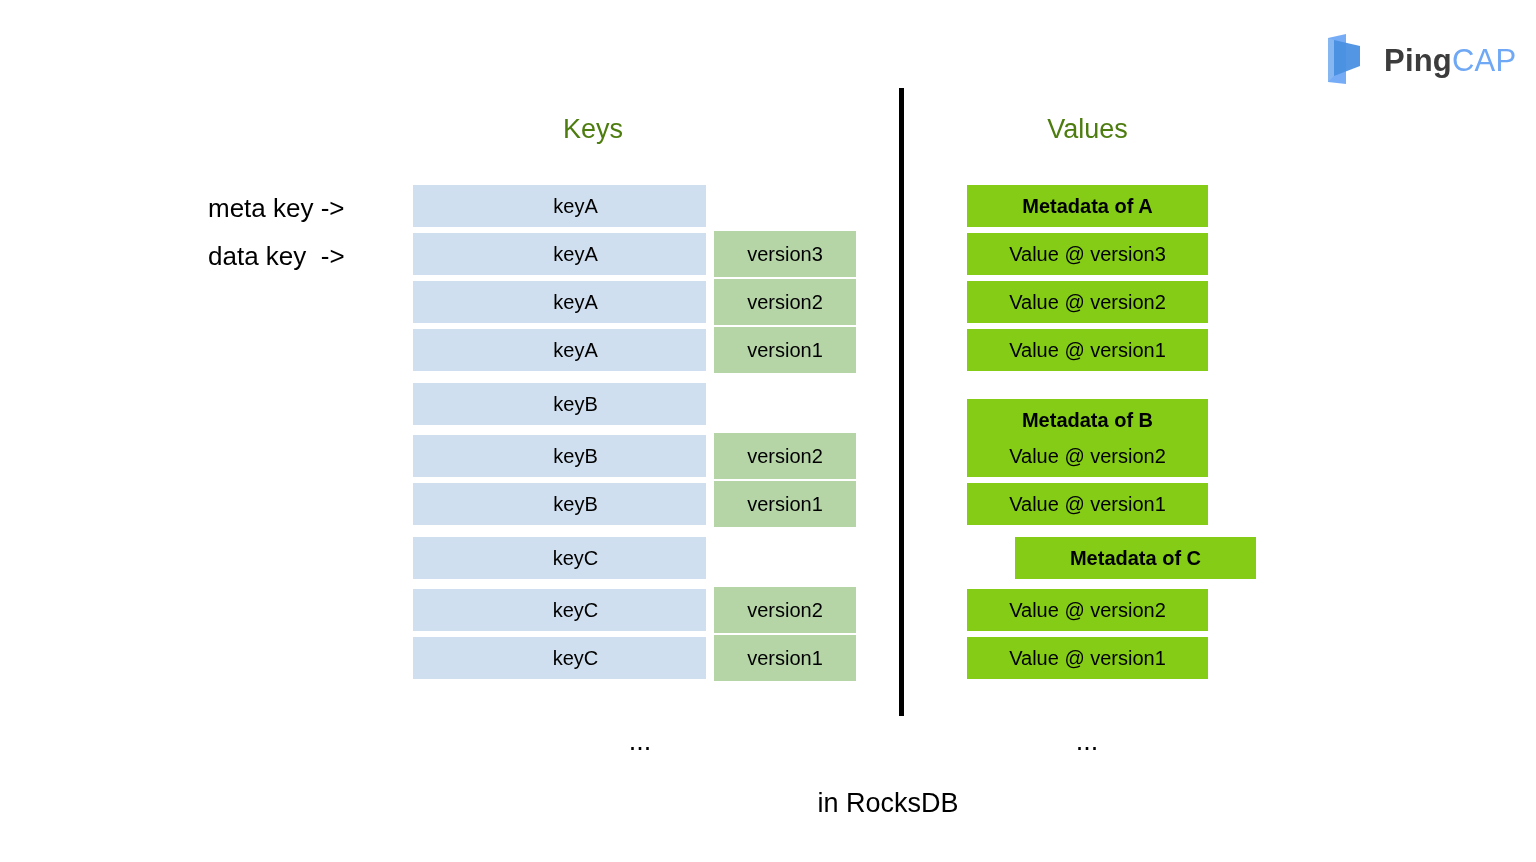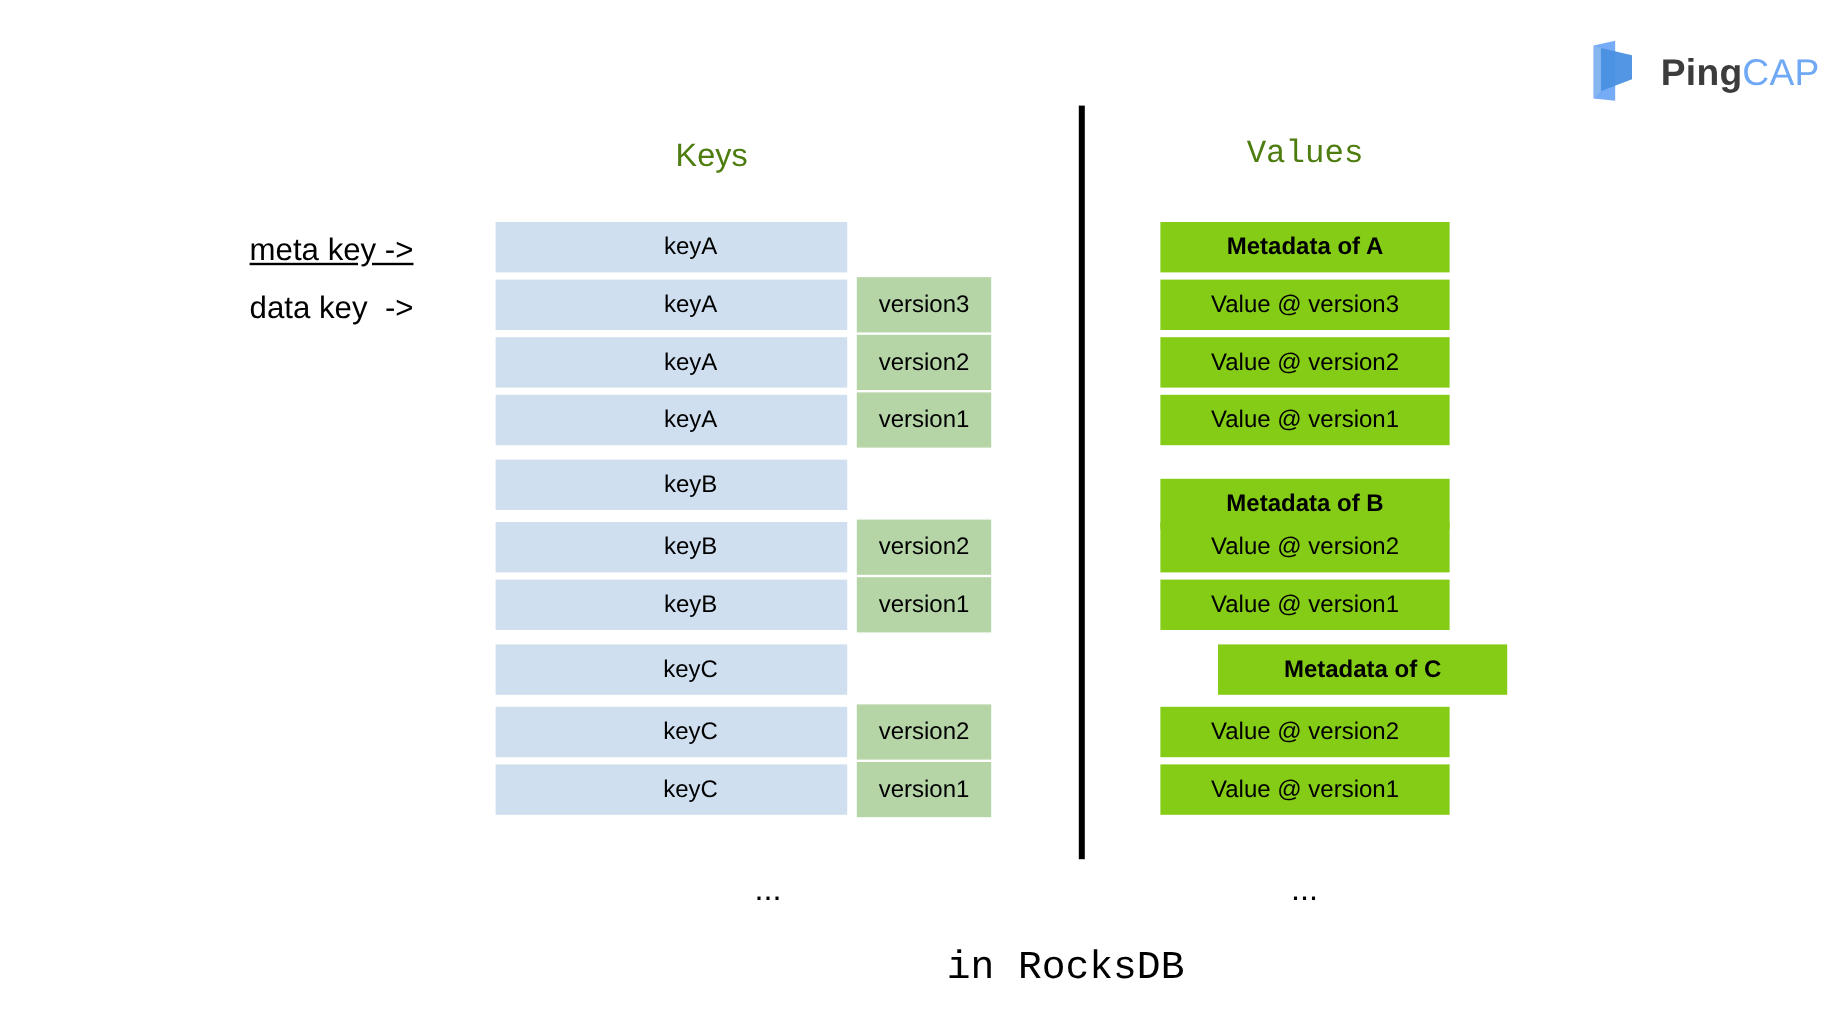--- a/index.html
+++ b/index.html
@@ -46,42 +46,42 @@
   
   .col-header {
     position: absolute;
     font-size: 27px;
     line-height: 1;
     text-align: center;
     color: #4d7c0f;
     white-space: nowrap;
   }
   #header-keys   { left: 413px; top: 116px; width: 360px; }
-  #header-values { left: 967px; top: 116px; width: 241px; font-family: Liberation Mono, monospace; }
+  #header-values { left: 967px; top: 116px; width: 241px; }
 
   
   .divider {
     position: absolute;
     left: 899px;
     top: 88px;
     width: 5px;
     height: 628px;
     background: #000000;
   }
 
   
   .side-label {
     position: absolute;
     left: 208px;
     font-size: 26px;
     line-height: 1;
     white-space: pre;
     color: #000;
   }
-  #label-meta-key { top: 195px; text-decoration: underline; }
+  #label-meta-key { top: 195px; }
   #label-data-key { top: 243px; }
 
   
   .cell {
     position: absolute;
     display: flex;
     align-items: center;
     justify-content: center;
     font-size: 20px;
     line-height: 1;
@@ -91,21 +91,21 @@
   }
   .key-cell {
     left: 413px;
     width: 293px;
     height: 42px;
     background: #cfdfef;
     padding-left: 32px;
   }
   .ver-cell {
     left: 714px;
-    width: 112px;
+    width: 142px;
     height: 46px;
     background: #b5d5a7;
   }
   .val-cell {
     left: 967px;
     width: 241px;
     height: 42px;
     background: #84cc16;
   }
   .val-cell.meta { font-weight: bold; }
@@ -122,25 +122,24 @@
   #ellipsis-keys   { left: 560px; top: 728px; width: 160px; }
   #ellipsis-values { left: 1007px; top: 728px; width: 160px; }
 
   
   .caption {
     position: absolute;
     left: 668px;
     top: 790px;
     width: 440px;
     text-align: center;
-    font-size: 33px;
-    line-height: 1;
-    color: #000;
-    white-space: nowrap;
-    font-family: Liberation Mono, monospace;
+    font-size: 27px;
+    line-height: 1;
+    color: #000;
+    white-space: nowrap;
   }
 </style>
 </head>
 <body>
 
 <div class="logo">
   <span class="logo-mark">
     <svg width="56" height="56" viewBox="0 0 56 56" aria-hidden="true">
       <polygon points="12,6 30,2 30,52 12,50" fill="#6fa8f5" opacity="0.95"></polygon>
       <polygon points="18,8 44,14 44,34 18,44" fill="#4a90e2" opacity="0.95"></polygon>

